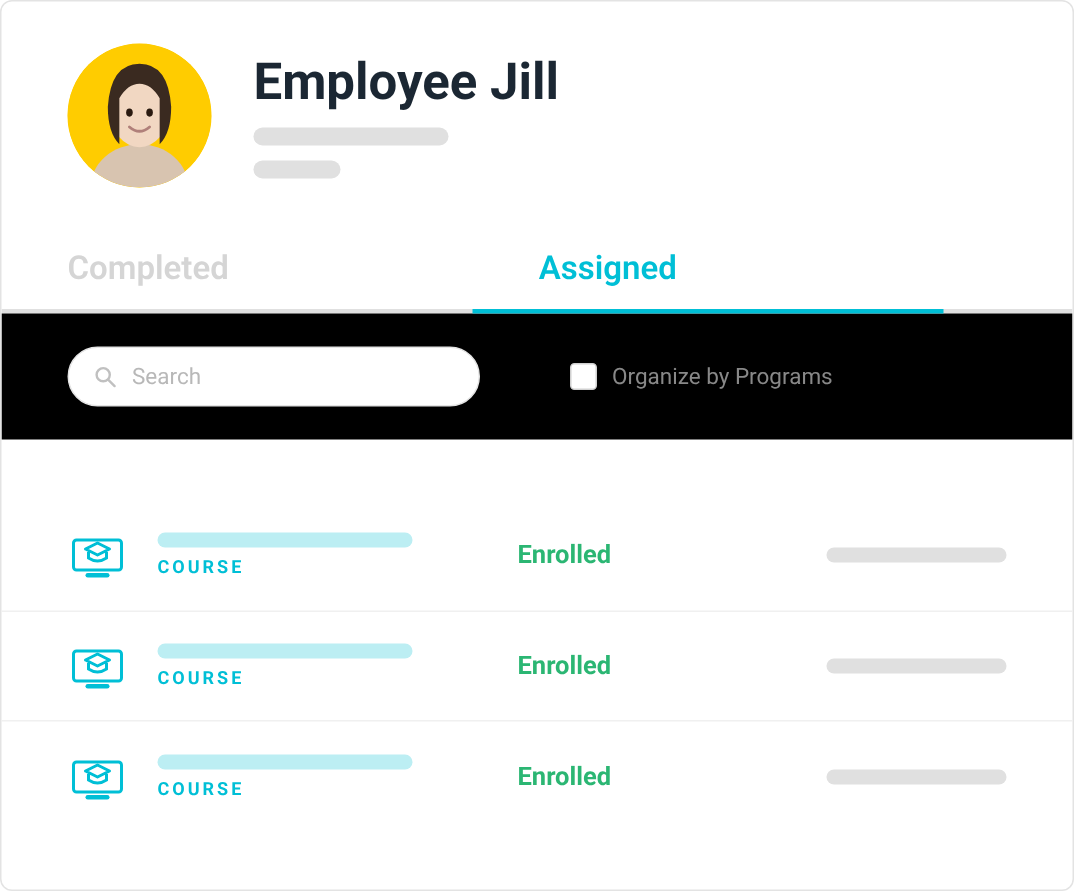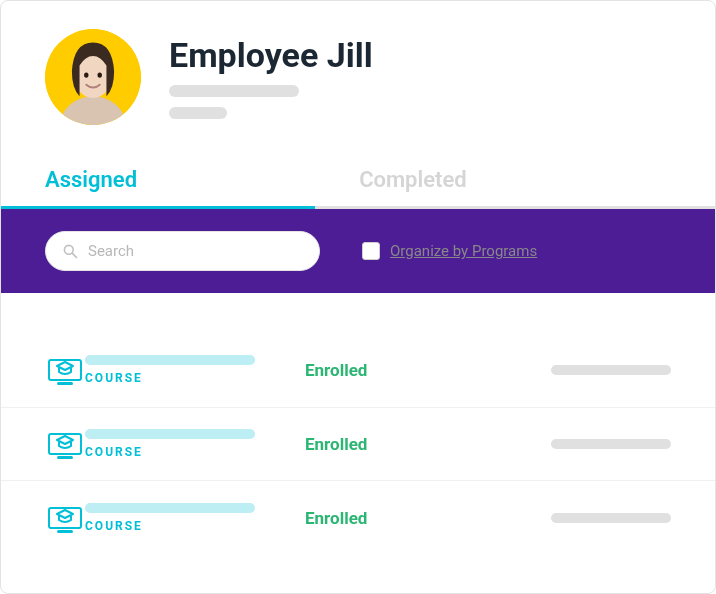--- a/index.html
+++ b/index.html
@@ -46,23 +46,23 @@
     position: relative;
   }
   .tab.completed { text-align: left; }
   .tab.active { color: #00bfd6; }
   .tab.active::after {
     content: ""; position: absolute; left: 0; right: 0; bottom: -3px;
     height: 3px; background: #00bfd6;
   }
 
   .searchbar {
-    background: #4c1d95;
+    background: #000000;
     padding: 22px 44px;
-    display: flex; align-items: center; gap: 22px;
+    display: flex; align-items: center; gap: 40px;
   }
   .search-wrap {
     flex: 0 0 275px;
     background: #fff;
     border: 1px solid #e4e4e4;
     border-radius: 22px;
     height: 40px;
     display: flex; align-items: center;
     padding: 0 16px; gap: 10px;
   }
@@ -71,26 +71,27 @@
     border: none; outline: none;
     font-size: 15px; color: #888; width: 100%;
     background: transparent;
   }
   .search-input::placeholder { color: #b8b8b8; }
   .org-wrap { display: flex; align-items: center; gap: 10px; margin-left: 20px; }
   .checkbox {
     width: 18px; height: 18px; border: 1.5px solid #d0d0d0; border-radius: 3px;
     background: #fff;
   }
-  .org-label { font-size: 15px; color: #888; text-decoration: underline; }
+  .org-label { font-size: 15px; color: #888; }
 
   .list { flex: 1; padding-top: 40px; }
   .row {
     display: flex; align-items: center;
     padding: 16px 44px;
+    gap: 20px;
     border-top: 1px solid transparent;
     border-bottom: 1px solid transparent;
   }
   .row.sep { border-top: 1px solid #f0f0f0; border-bottom: 1px solid #f0f0f0; }
   .course-icon { width: 40px; height: 40px; flex-shrink: 0; }
   .course-col { width: 220px; display: flex; flex-direction: column; gap: 6px; }
   .course-title-skel {
     height: 10px; background: #bceef3; border-radius: 5px; width: 170px;
   }
   .course-label {
@@ -124,22 +125,22 @@
       </svg>
     </div>
     <div class="name-block">
       <div class="name">Employee Jill</div>
       <div class="skel-line skel1"></div>
       <div class="skel-line skel2"></div>
     </div>
   </div>
 
   <div class="tabs">
+    <div class="tab completed">Completed</div>
     <div class="tab active">Assigned</div>
-    <div class="tab completed">Completed</div>
   </div>
 
   <div class="searchbar">
     <div class="search-wrap">
       <span class="search-icon">
         <svg viewBox="0 0 20 20" width="16" height="16">
             <circle cx="8.5" cy="8.5" r="5.5" fill="none" stroke="#c0c0c0" stroke-width="2"></circle>
             <line x1="13" y1="13" x2="18" y2="18" stroke="#c0c0c0" stroke-width="2" stroke-linecap="round"></line>
           </svg>
       </span>

